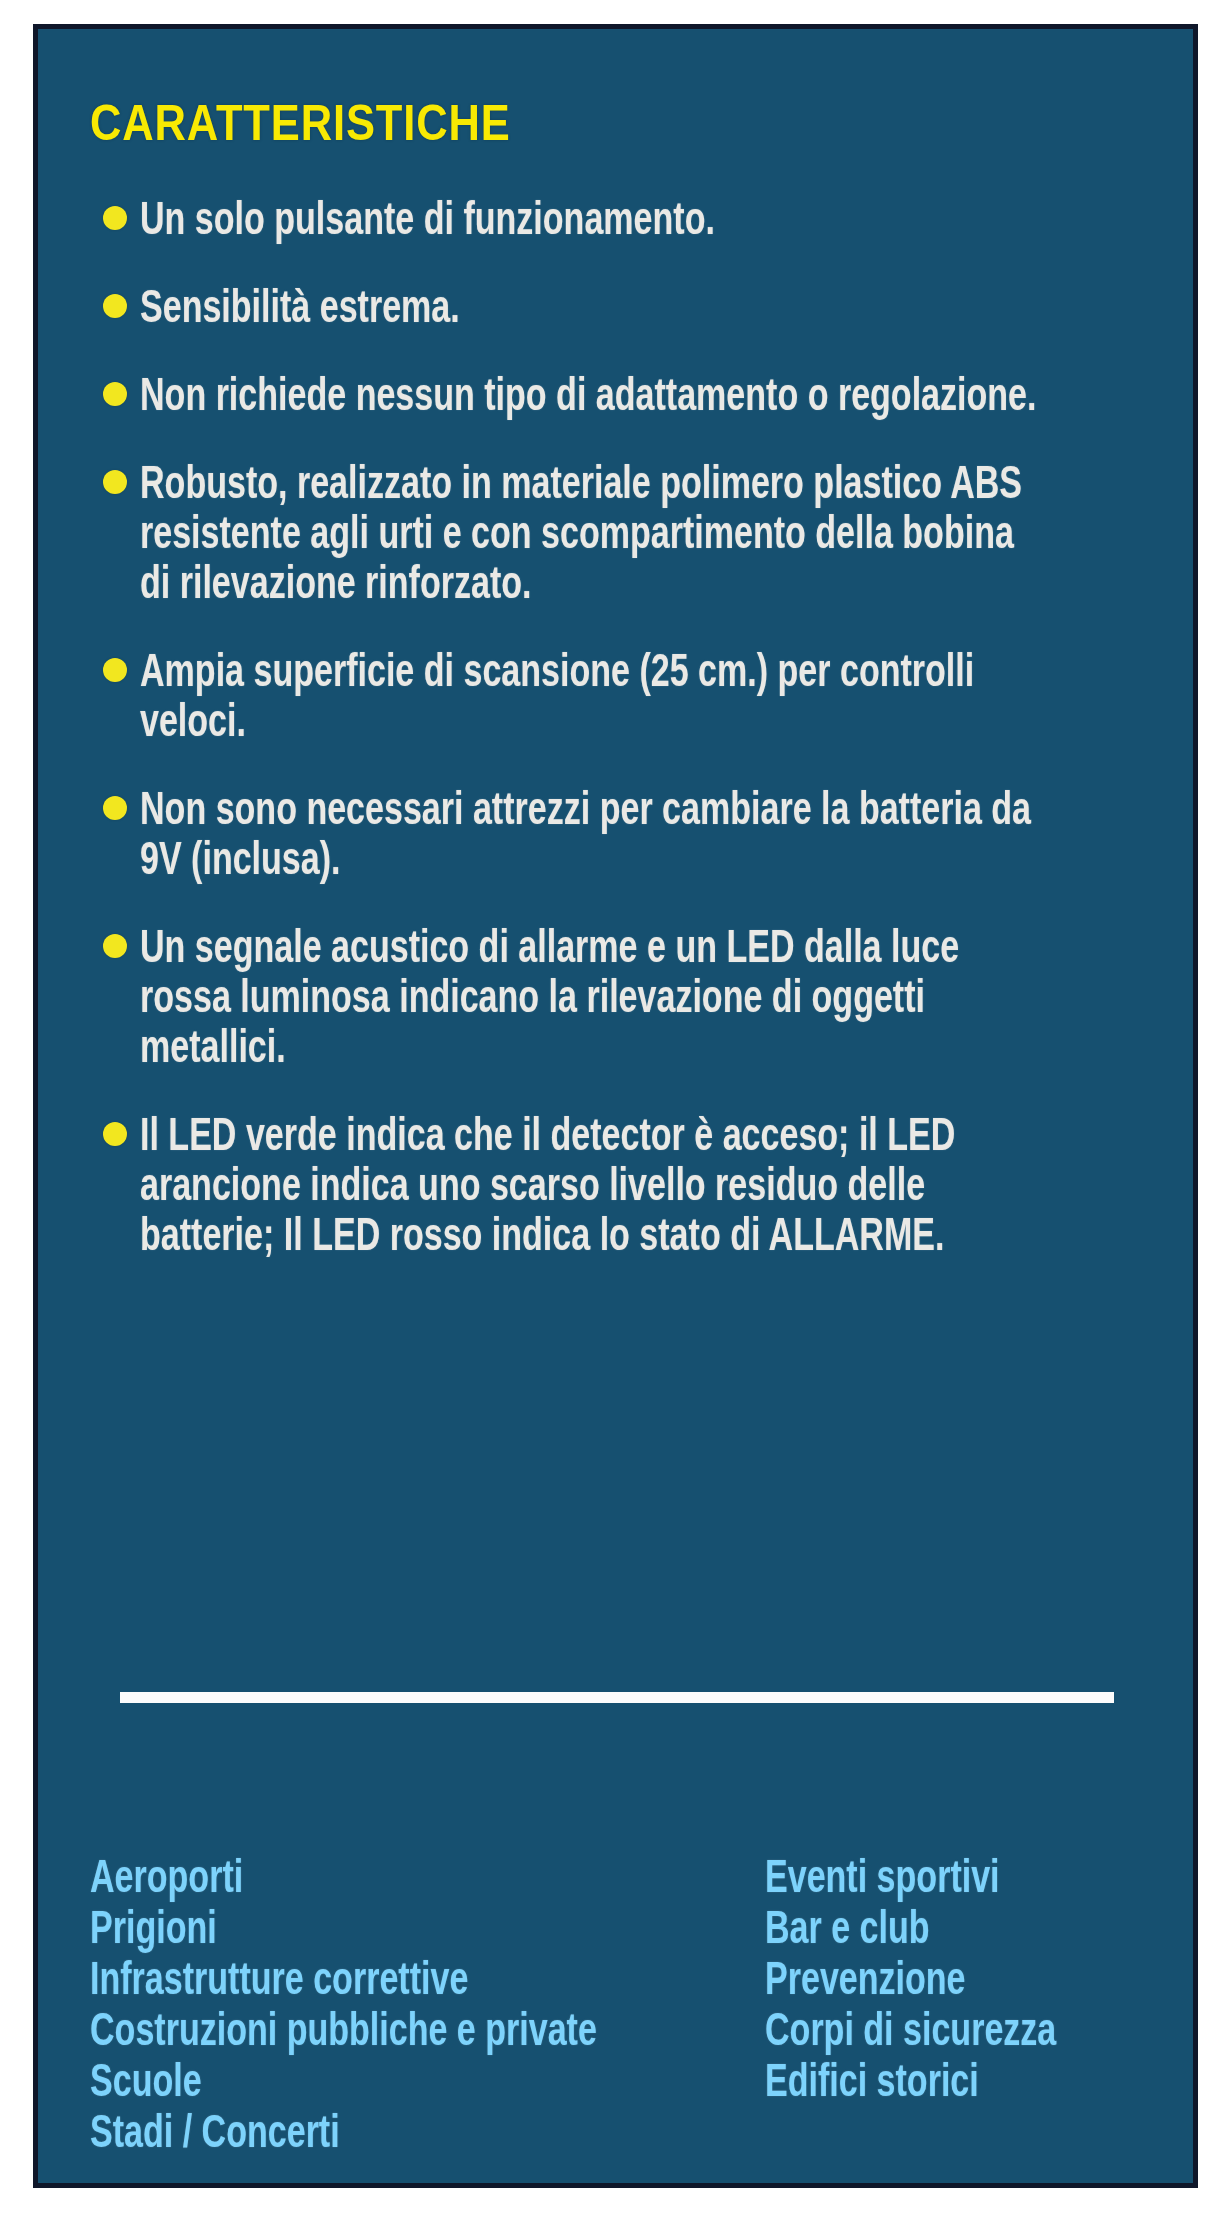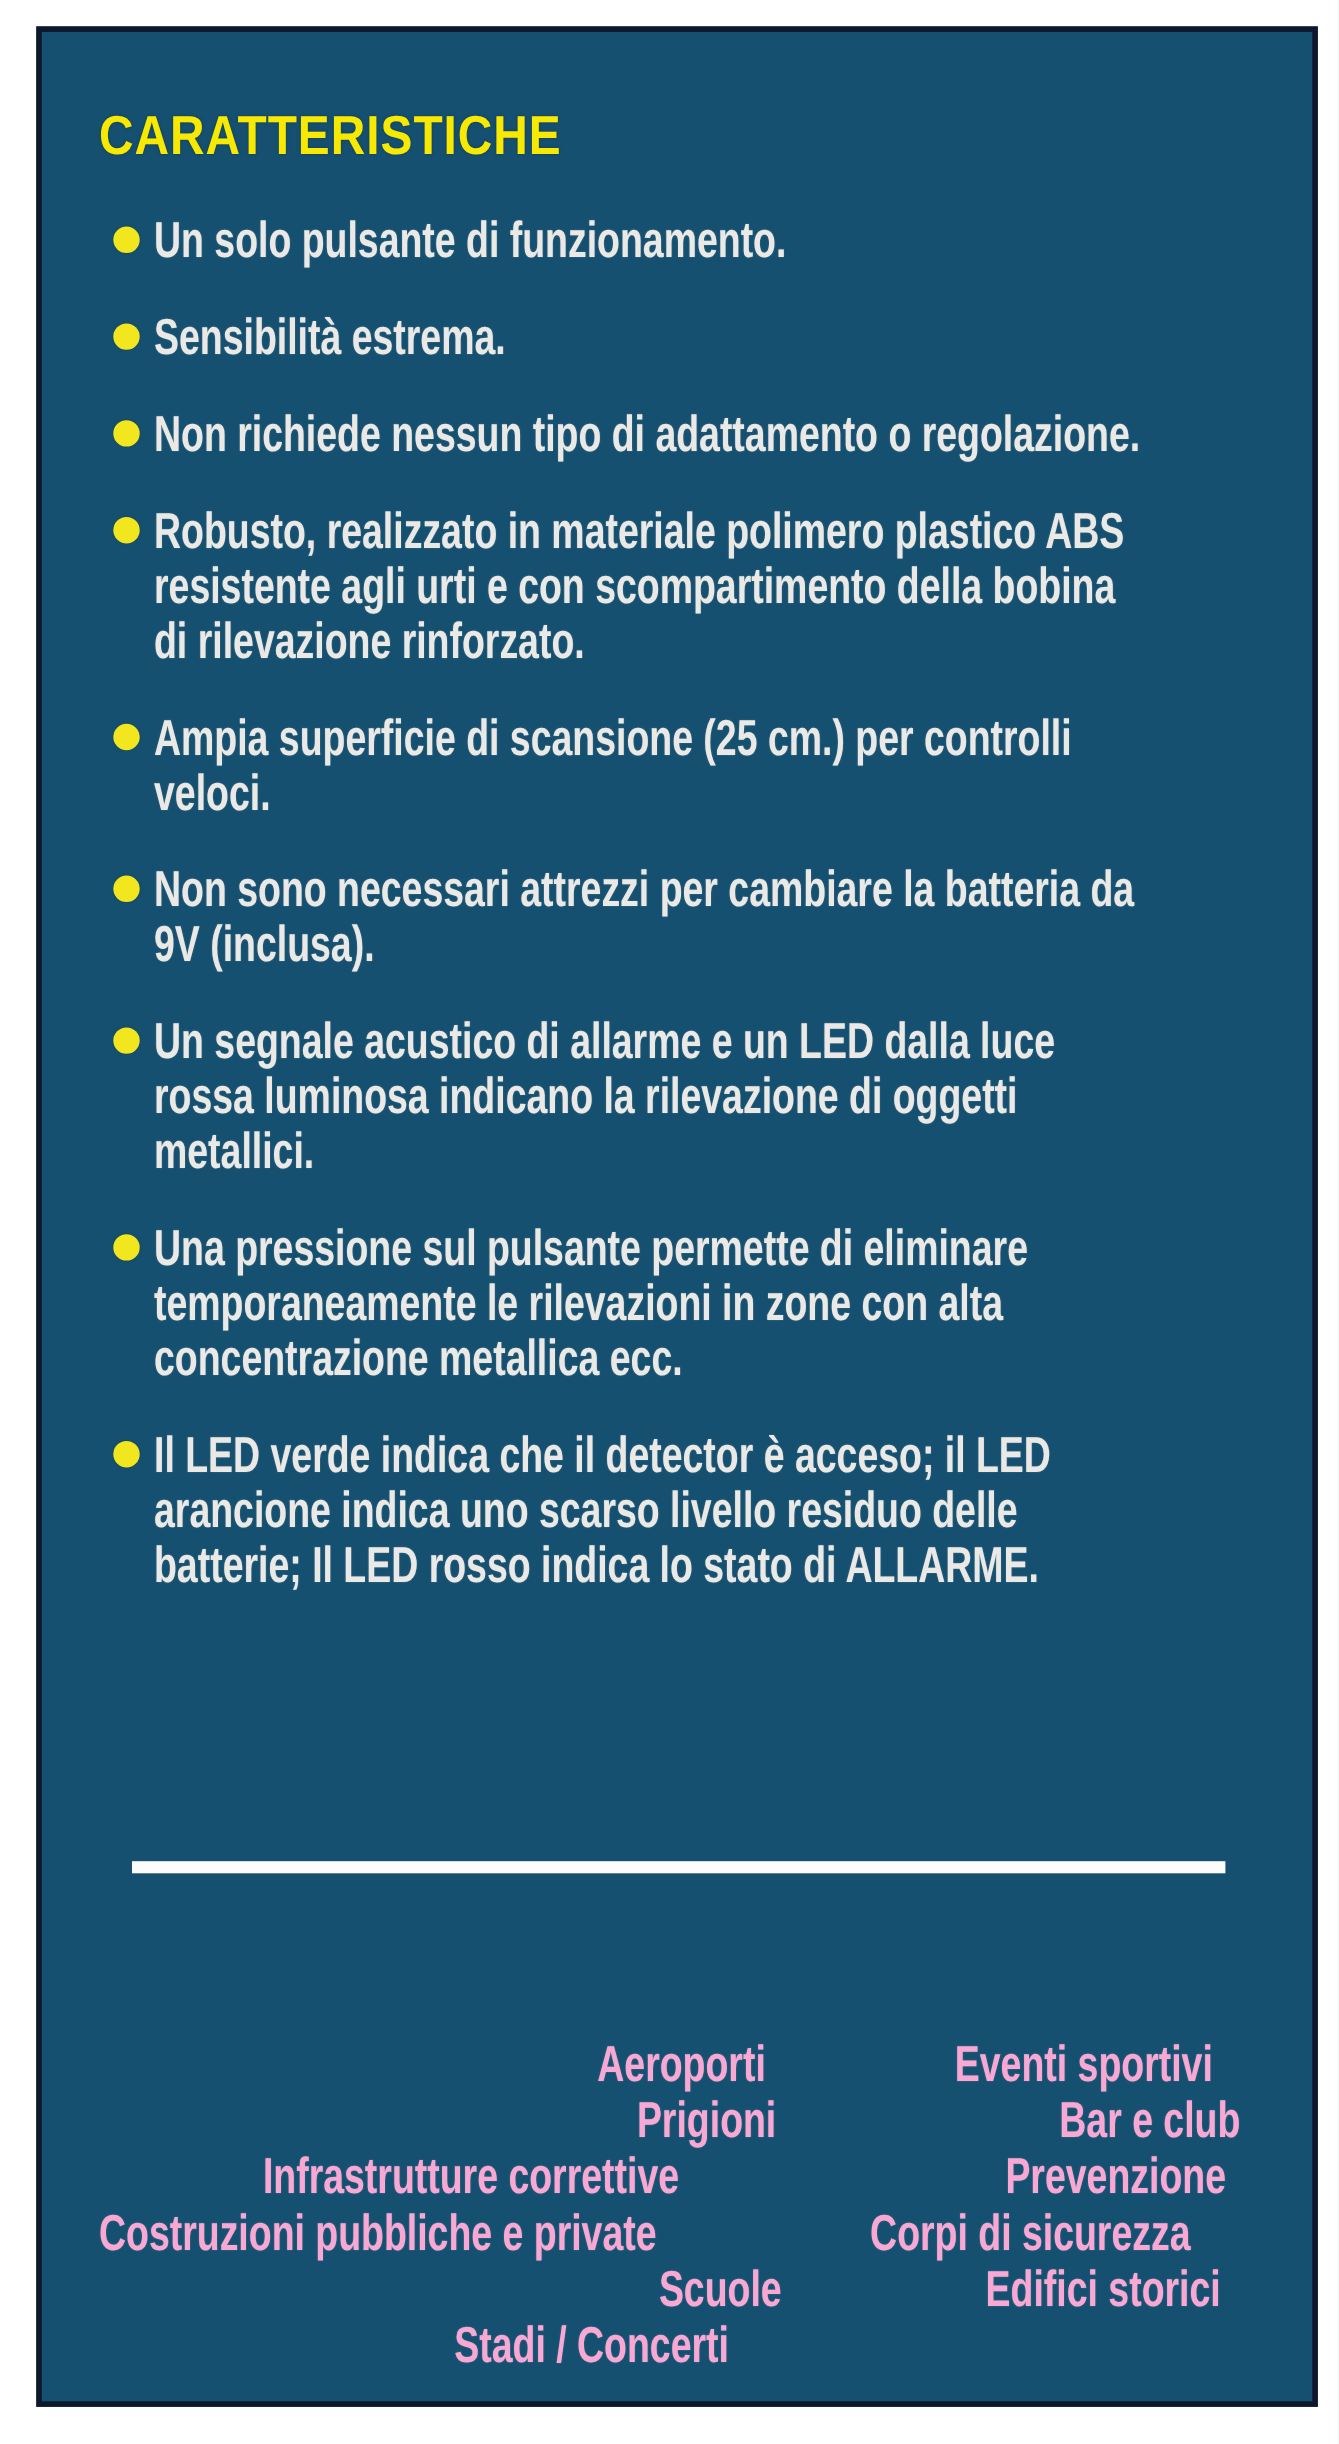--- a/index.html
+++ b/index.html
@@ -103,24 +103,23 @@
     margin: 0;
     padding: 0;
     list-style: none;
   }
   .apps-col.left  { left: 0;     width: 660px; }
   .apps-col.right { left: 675px; width: 420px; text-decoration: underline; }
   .apps-col li {
     font-size: 46px;
     line-height: 51px;
     font-weight: bold;
-    color: #f9a8d4;
+    color: #7dd3fc;
     text-shadow: 0 0 2px rgba(230, 240, 250, 0.25);
     white-space: nowrap;
-    text-align: right;
   }
   .apps-col li .cx { white-space: nowrap; }
 </style>
 </head>
 <body>
 
 <div class="page">
   <div class="panel">
 
     <h1 class="section-title" id="caratteristiche-title">
@@ -157,26 +156,20 @@
 9V (inclusa).</span>
       </li>
       <li>
         <span class="bullet-dot"></span>
         <span class="cx">Un segnale acustico di allarme e un LED dalla luce
 rossa luminosa indicano la rilevazione di oggetti
 metallici.</span>
       </li>
       <li>
         <span class="bullet-dot"></span>
-        <span class="cx">Una pressione sul pulsante permette di eliminare
-temporaneamente le rilevazioni in zone con alta
-concentrazione metallica ecc.</span>
-      </li>
-      <li>
-        <span class="bullet-dot"></span>
         <span class="cx">Il LED verde indica che il detector è acceso; il LED
 arancione indica uno scarso livello residuo delle
 batterie; Il LED rosso indica lo stato di ALLARME.</span>
       </li>
     </ul>
 
     <div class="divider"></div>
 
 
     <div class="apps">

